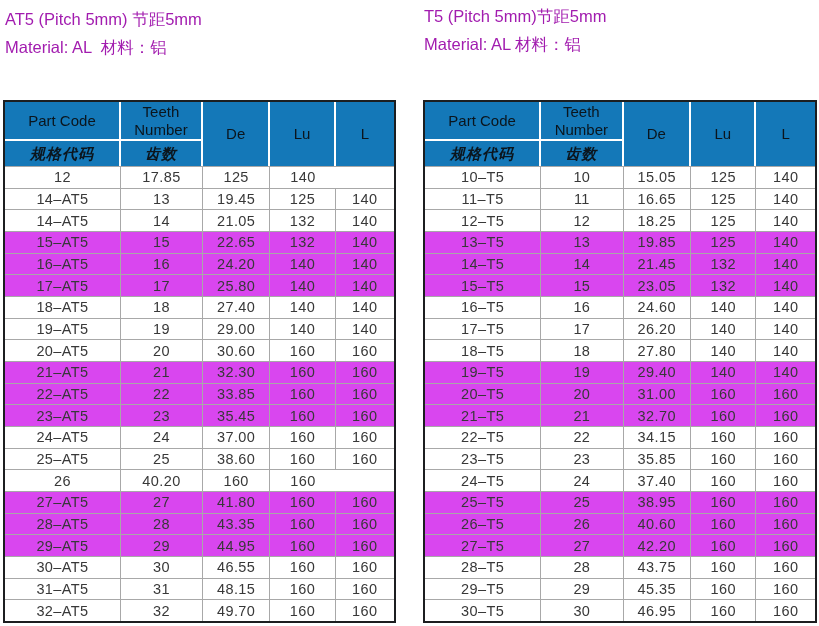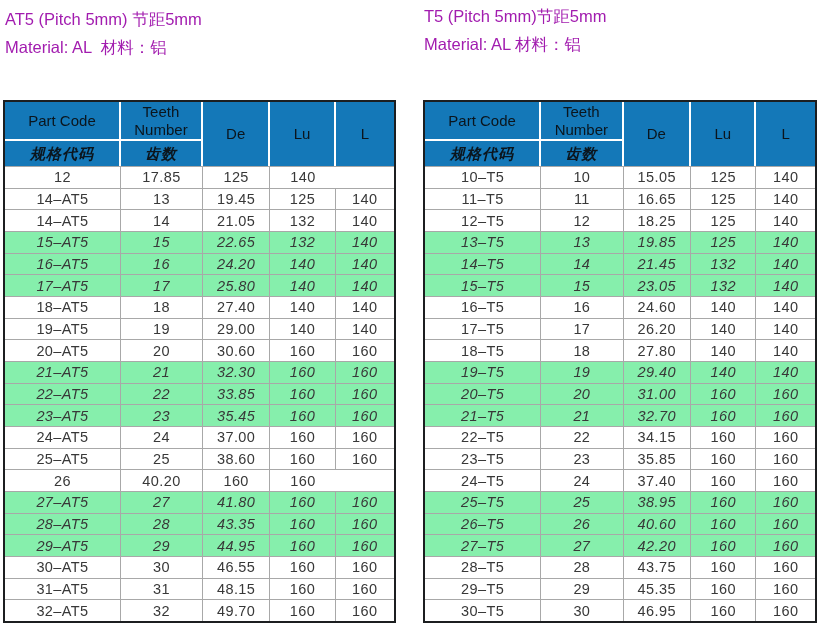--- a/index.html
+++ b/index.html
@@ -36,21 +36,21 @@
   .h-teeth-en { grid-column:2; grid-row:1; }
   .h-de { grid-column:3; grid-row:1 / 3; }
   .h-lu { grid-column:4; grid-row:1 / 3; }
   .h-l  { grid-column:5; grid-row:1 / 3; }
   .h-part-cn  { grid-column:1; grid-row:2; }
   .h-teeth-cn { grid-column:2; grid-row:2;text-align:center; }
 
   
   .tbody { flex:1 1 auto; display:flex; flex-direction:column; }
   .trow { flex:1; border-top:1px solid #a8a8a8; background:#ffffff; }
-  .trow.stripe { background:#86efac;font-style:italic; }
+  .trow.stripe { background:#d946ef; }
   .td { display:flex; align-items:center; justify-content:center;
         border-right:1px solid #a8a8a8; font-size:14.5px; color:#383838;
         letter-spacing:0.4px; box-sizing:border-box; }
   .td:last-child { border-right:none; }
 </style>
 </head>
 <body>
 
 <div class="sheet">
 

